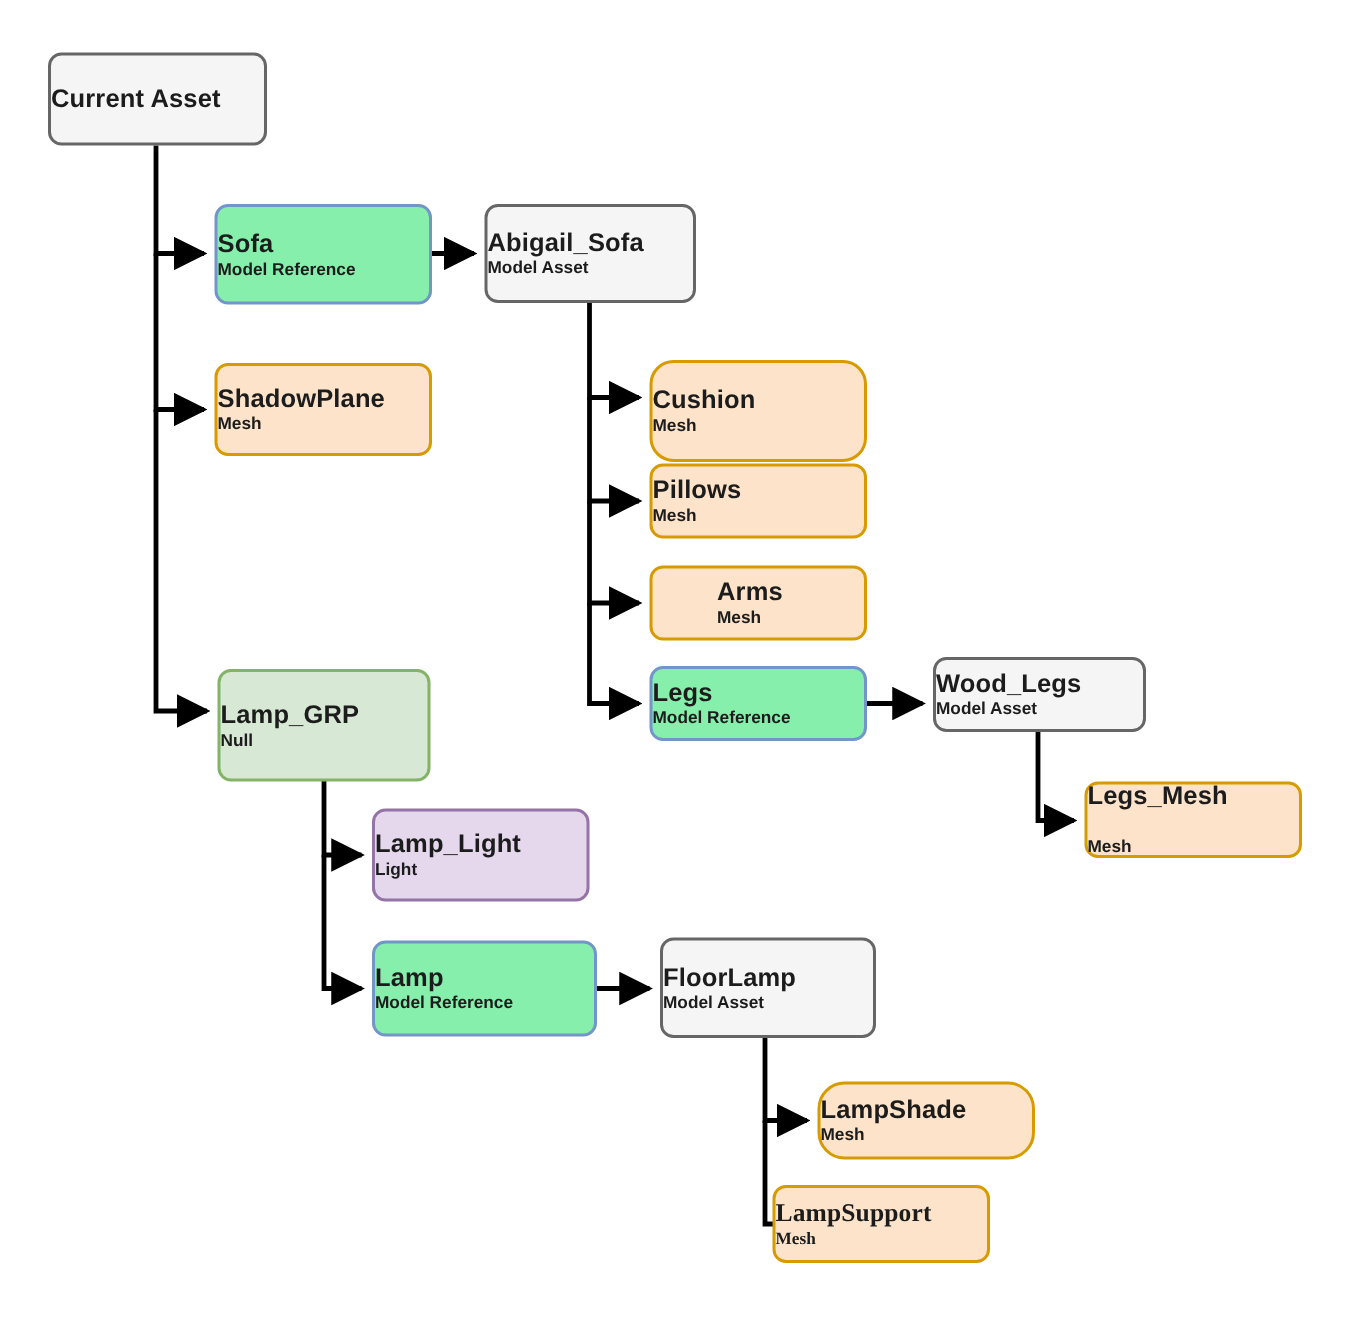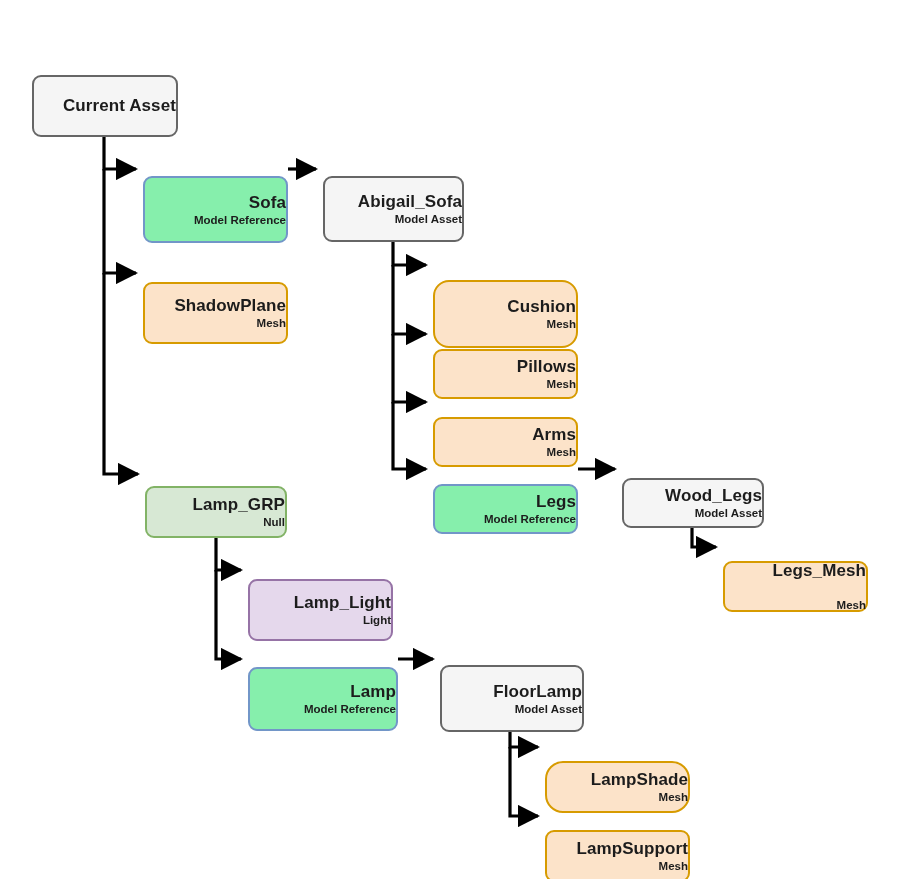--- a/index.html
+++ b/index.html
@@ -26,25 +26,24 @@
     pointer-events: none;
   }
   .node {
     position: absolute;
     box-sizing: border-box;
     border-radius: 9px;
     border-width: 2px;
     border-style: solid;
     display: flex;
     flex-direction: column;
-    align-items: flex-end;
+    align-items: flex-start;
     justify-content: center;
     text-align: center;
     line-height: 1.12;
-    margin-top: 40px;
   }
   .node .title {
     font-size: 17px;
     font-weight: bold;
     color: #1c1c1c;
     letter-spacing: 0.1px;
     white-space: nowrap;
   }
   .node .subtitle {
     font-size: 11.5px;
@@ -141,39 +140,39 @@
         <div class="subtitle">Model Reference</div>
       </div>
       <div class="node t-grey" style="left: 622px; top: 438px; width: 142px; height: 50px;">
         <div class="title">Wood_Legs</div>
         <div class="subtitle">Model Asset</div>
       </div>
       <div class="node t-orange" style="left: 723px; top: 521px; width: 145px; height: 51px; gap: 17px;">
         <div class="title">Legs_Mesh</div>
         <div class="subtitle">Mesh</div>
       </div>
-      <div class="node t-green" style="left: 145px; top: 446px; width: 142px; height: 52px;">
+      <div class="node t-green" style="left: 145px; top: 446px; width: 142px; height: 75px;">
         <div class="title">Lamp_GRP</div>
         <div class="subtitle">Null</div>
       </div>
       <div class="node t-purple" style="left: 248px; top: 539px; width: 145px; height: 62px;">
         <div class="title">Lamp_Light</div>
         <div class="subtitle">Light</div>
       </div>
       <div class="node t-blue" style="left: 248px; top: 627px; width: 150px; height: 64px;">
         <div class="title">Lamp</div>
         <div class="subtitle">Model Reference</div>
       </div>
       <div class="node t-grey" style="left: 440px; top: 625px; width: 144px; height: 67px;">
         <div class="title">FloorLamp</div>
         <div class="subtitle">Model Asset</div>
       </div>
       <div class="node t-orange" style="left: 545px; top: 721px; width: 145px; height: 52px; border-radius: 18px;">
         <div class="title">LampShade</div>
         <div class="subtitle">Mesh</div>
       </div>
-      <div class="node t-orange" style="left: 545px; top: 790px; width: 145px; height: 52px;">
+      <div class="node t-orange" style="left: 515px; top: 790px; width: 145px; height: 52px; font-family: Liberation Serif, serif;">
         <div class="title">LampSupport</div>
         <div class="subtitle">Mesh</div>
       </div>
     </div>
 
 </div>
 
 </body></html>

